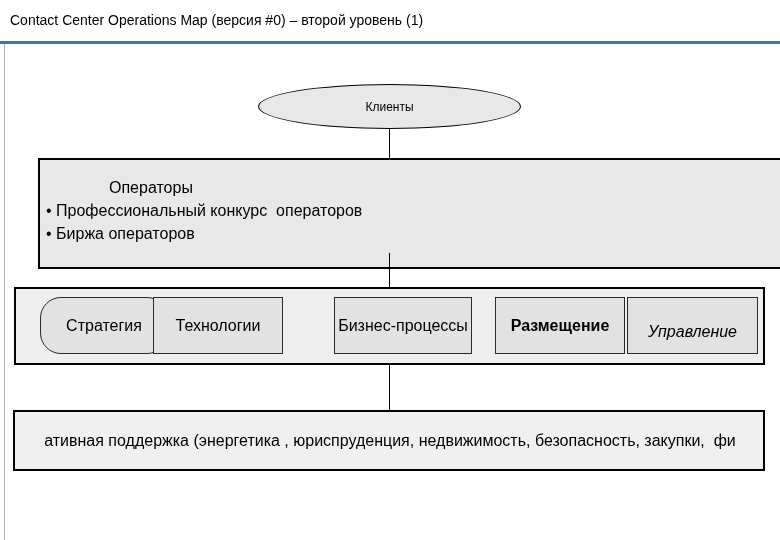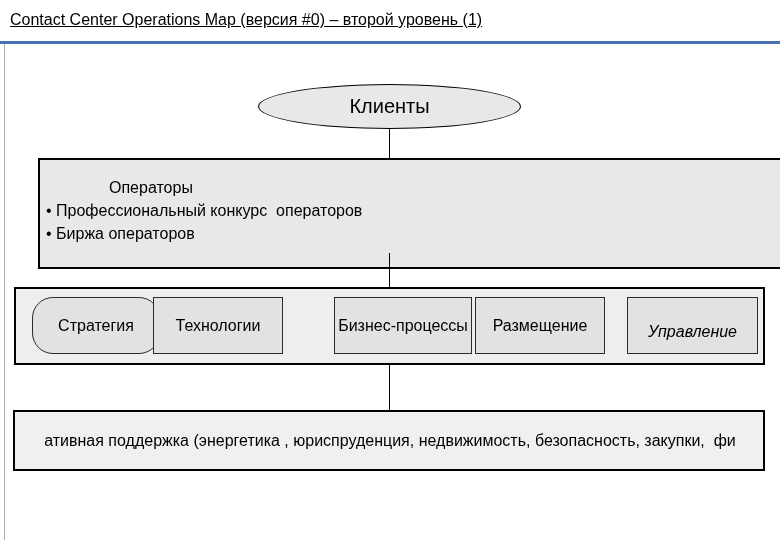--- a/index.html
+++ b/index.html
@@ -11,45 +11,44 @@
     overflow: hidden;
     position: relative;
     font-family: "Liberation Sans", "DejaVu Sans", sans-serif;
     color: #000000;
   }
   .abs { position: absolute; }
 
   
   .page-title {
     left: 10px; top: 8px;
-    font-size: 16px;
+    font-size: 14px;
     line-height: 24px;
     white-space: nowrap;
-    text-decoration: underline;
   }
   .title-underline {
     left: 0; top: 41px;
     width: 780px; height: 3px;
     background: #4671b4;
   }
   .left-edge-line {
     left: 4px; top: 44px;
     width: 1px; height: 496px;
     background: #aab2bd;
   }
 
   
   .clients-ellipse {
     left: 258px; top: 84px;
     width: 261px; height: 43px;
     background: #e8e8e8;
     border: 1px solid #000;
     border-radius: 50%;
     display: flex; align-items: center; justify-content: center;
-    font-size: 20px;
+    font-size: 12px;
   }
 
   
   .connector { width: 1px; background: #000; left: 389px; }
   .conn-1 { top: 128px; height: 30px; }
   .conn-2 { top: 253px; height: 34px; }
   .conn-3 { top: 365px; height: 45px; }
 
   
   .operators-box {
@@ -77,24 +76,24 @@
   }
   .level-box {
     position: absolute;
     top: 8px; height: 55px;
     background: #e2e2e2;
     border: 1px solid #2a2a2a;
     display: flex; align-items: center; justify-content: center;
     font-size: 16px;
     white-space: nowrap;
   }
-  .level-box.b1 { left: 16px;   width: 126px; border-radius: 21px; }
+  .level-box.b1 { left: 24px;   width: 126px; border-radius: 21px; }
   .level-box.b2 { left: 137px; width: 128px; justify-content: center; }
   .level-box.b3 { left: 318px; width: 136px; }
-  .level-box.b4 { left: 459px; width: 128px; }
+  .level-box.b4 { left: 479px; width: 128px; font-weight: bold; }
   .level-box.b5 { left: 611px; width: 129px; font-style: italic; }
   .level-box.b5 .lvl-label { position: relative; top: 6px; }
 
   
   .support-box {
     left: 13px; top: 410px;
     width: 748px; height: 57px;
     background: #f0f0f0;
     border: 2px solid #000;
   }

